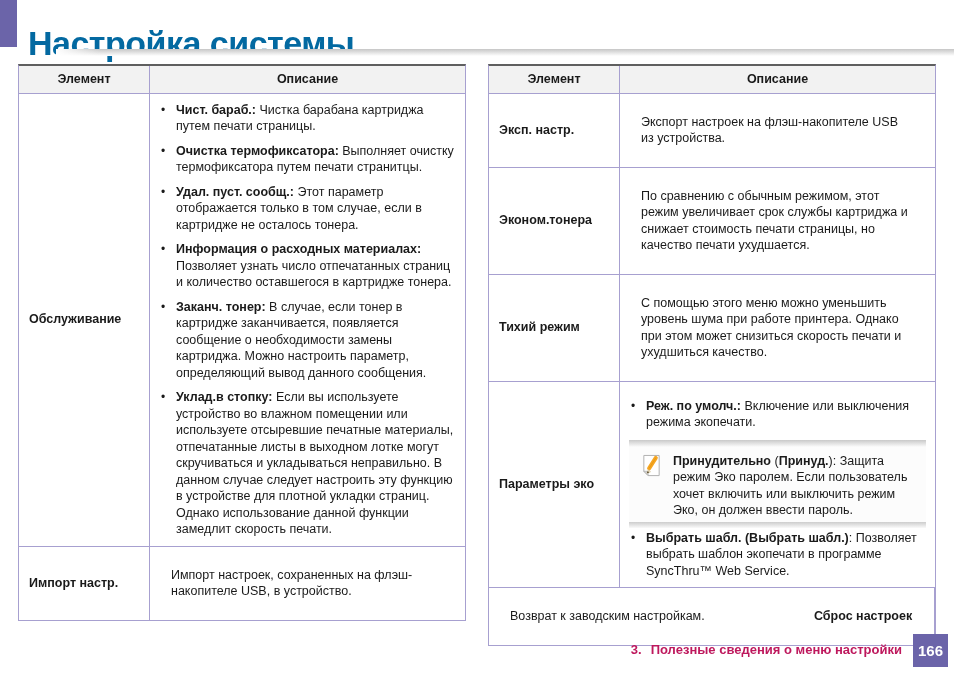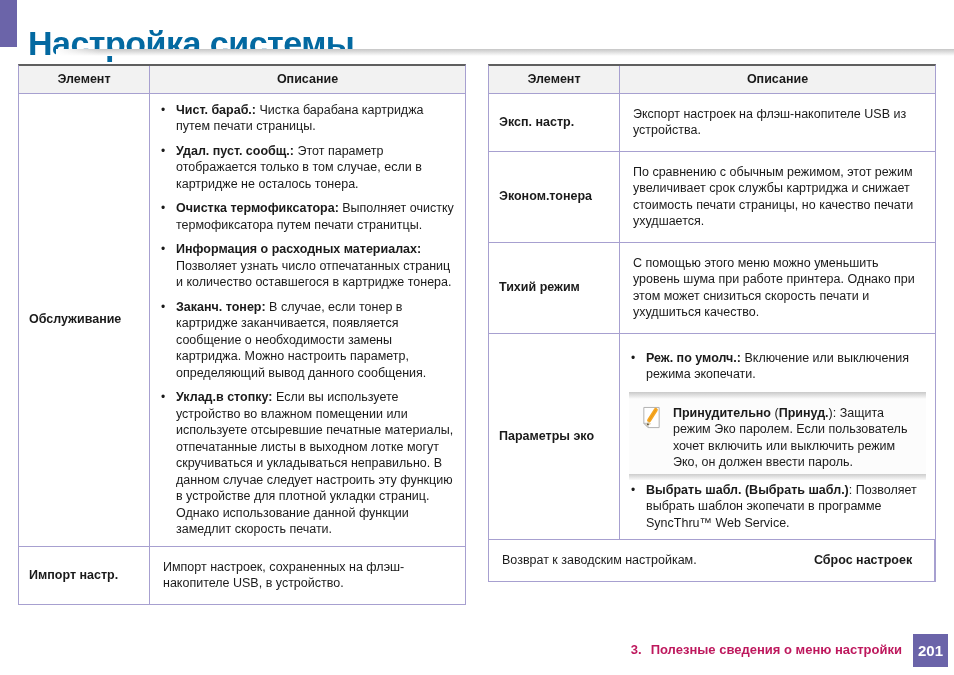--- a/index.html
+++ b/index.html
@@ -19,21 +19,21 @@
        border-left:1px solid #a7a0d0;border-right:1px solid #a7a0d0;border-top:2px solid #5f5f5f;}
   .tbl-left{left:18px;}
   .tbl-right{left:488px;}
   .trow{display:flex;border-bottom:1px solid #a7a0d0;}
   .cell{box-sizing:border-box;font-size:12.5px;line-height:1.32;}
   .el{flex:0 0 131px;width:131px;border-right:1px solid #a7a0d0;display:flex;align-items:center;
       font-weight:bold;padding:6px 10px;text-align:center;}
   .desc{flex:1;padding:8px 9px;display:flex;flex-direction:column;justify-content:center;}
   .thead{background:#f2f2f2;}
   .thead .cell{font-weight:bold;justify-content:center;align-items:center;text-align:center;padding:5px 4px;min-height:25px;display:flex;}
-  .desc p{margin:4px;}
+  .desc p{margin:12px;}
 
   .mh48{min-height:49px;}
   .mh75{min-height:76px;}
   .mh84{min-height:85px;}
   .mh27{min-height:28px;}
   .mh49{min-height:50px;}
   .topalign{justify-content:flex-start;}
 
   
   .bullets{display:flex;flex-direction:column;gap:8px;}
@@ -75,25 +75,25 @@
     <div class="trow">
       <div class="cell el">Обслуживание</div>
       <div class="cell desc topalign">
         <div class="bullets">
           <div class="bullet">
             <span class="mk"></span>
             <span class="btxt"><b>Чист. бараб.:</b><span> Чистка барабана картриджа путем печати страницы.</span></span>
           </div>
           <div class="bullet">
             <span class="mk"></span>
-            <span class="btxt"><b>Удал. пуст. сообщ.:</b><span> Этот параметр отображается только в том случае, если в картридже не осталось тонера.</span></span>
+            <span class="btxt"><b>Очистка термофиксатора:</b><span> Выполняет очистку термофиксатора путем печати странитцы.</span></span>
           </div>
           <div class="bullet">
             <span class="mk"></span>
-            <span class="btxt"><b>Очистка термофиксатора:</b><span> Выполняет очистку термофиксатора путем печати странитцы.</span></span>
+            <span class="btxt"><b>Удал. пуст. сообщ.:</b><span> Этот параметр отображается только в том случае, если в картридже не осталось тонера.</span></span>
           </div>
           <div class="bullet">
             <span class="mk"></span>
             <span class="btxt"><b>Информация о расходных материалах:</b><span> Позволяет узнать число отпечатанных страниц и количество оставшегося в картридже тонера.</span></span>
           </div>
           <div class="bullet">
             <span class="mk"></span>
             <span class="btxt"><b>Заканч. тонер:</b><span> В случае, если тонер в картридже заканчивается, появляется сообщение о необходимости замены картриджа. Можно настроить параметр, определяющий вывод данного сообщения.</span></span>
           </div>
           <div class="bullet">
@@ -171,15 +171,15 @@
       <div class="cell desc mh27">
         <p>Возврат к заводским настройкам.</p>
       </div>
       <div class="cell el">Сброс настроек</div>
     </div>
   </div>
 
   <div class="footer-line">
     <span class="chapter">3.</span><span>Полезные сведения о меню настройки</span>
   </div>
-  <div class="page-num">201</div>
+  <div class="page-num">166</div>
 
 </div>
 
 </body></html>

